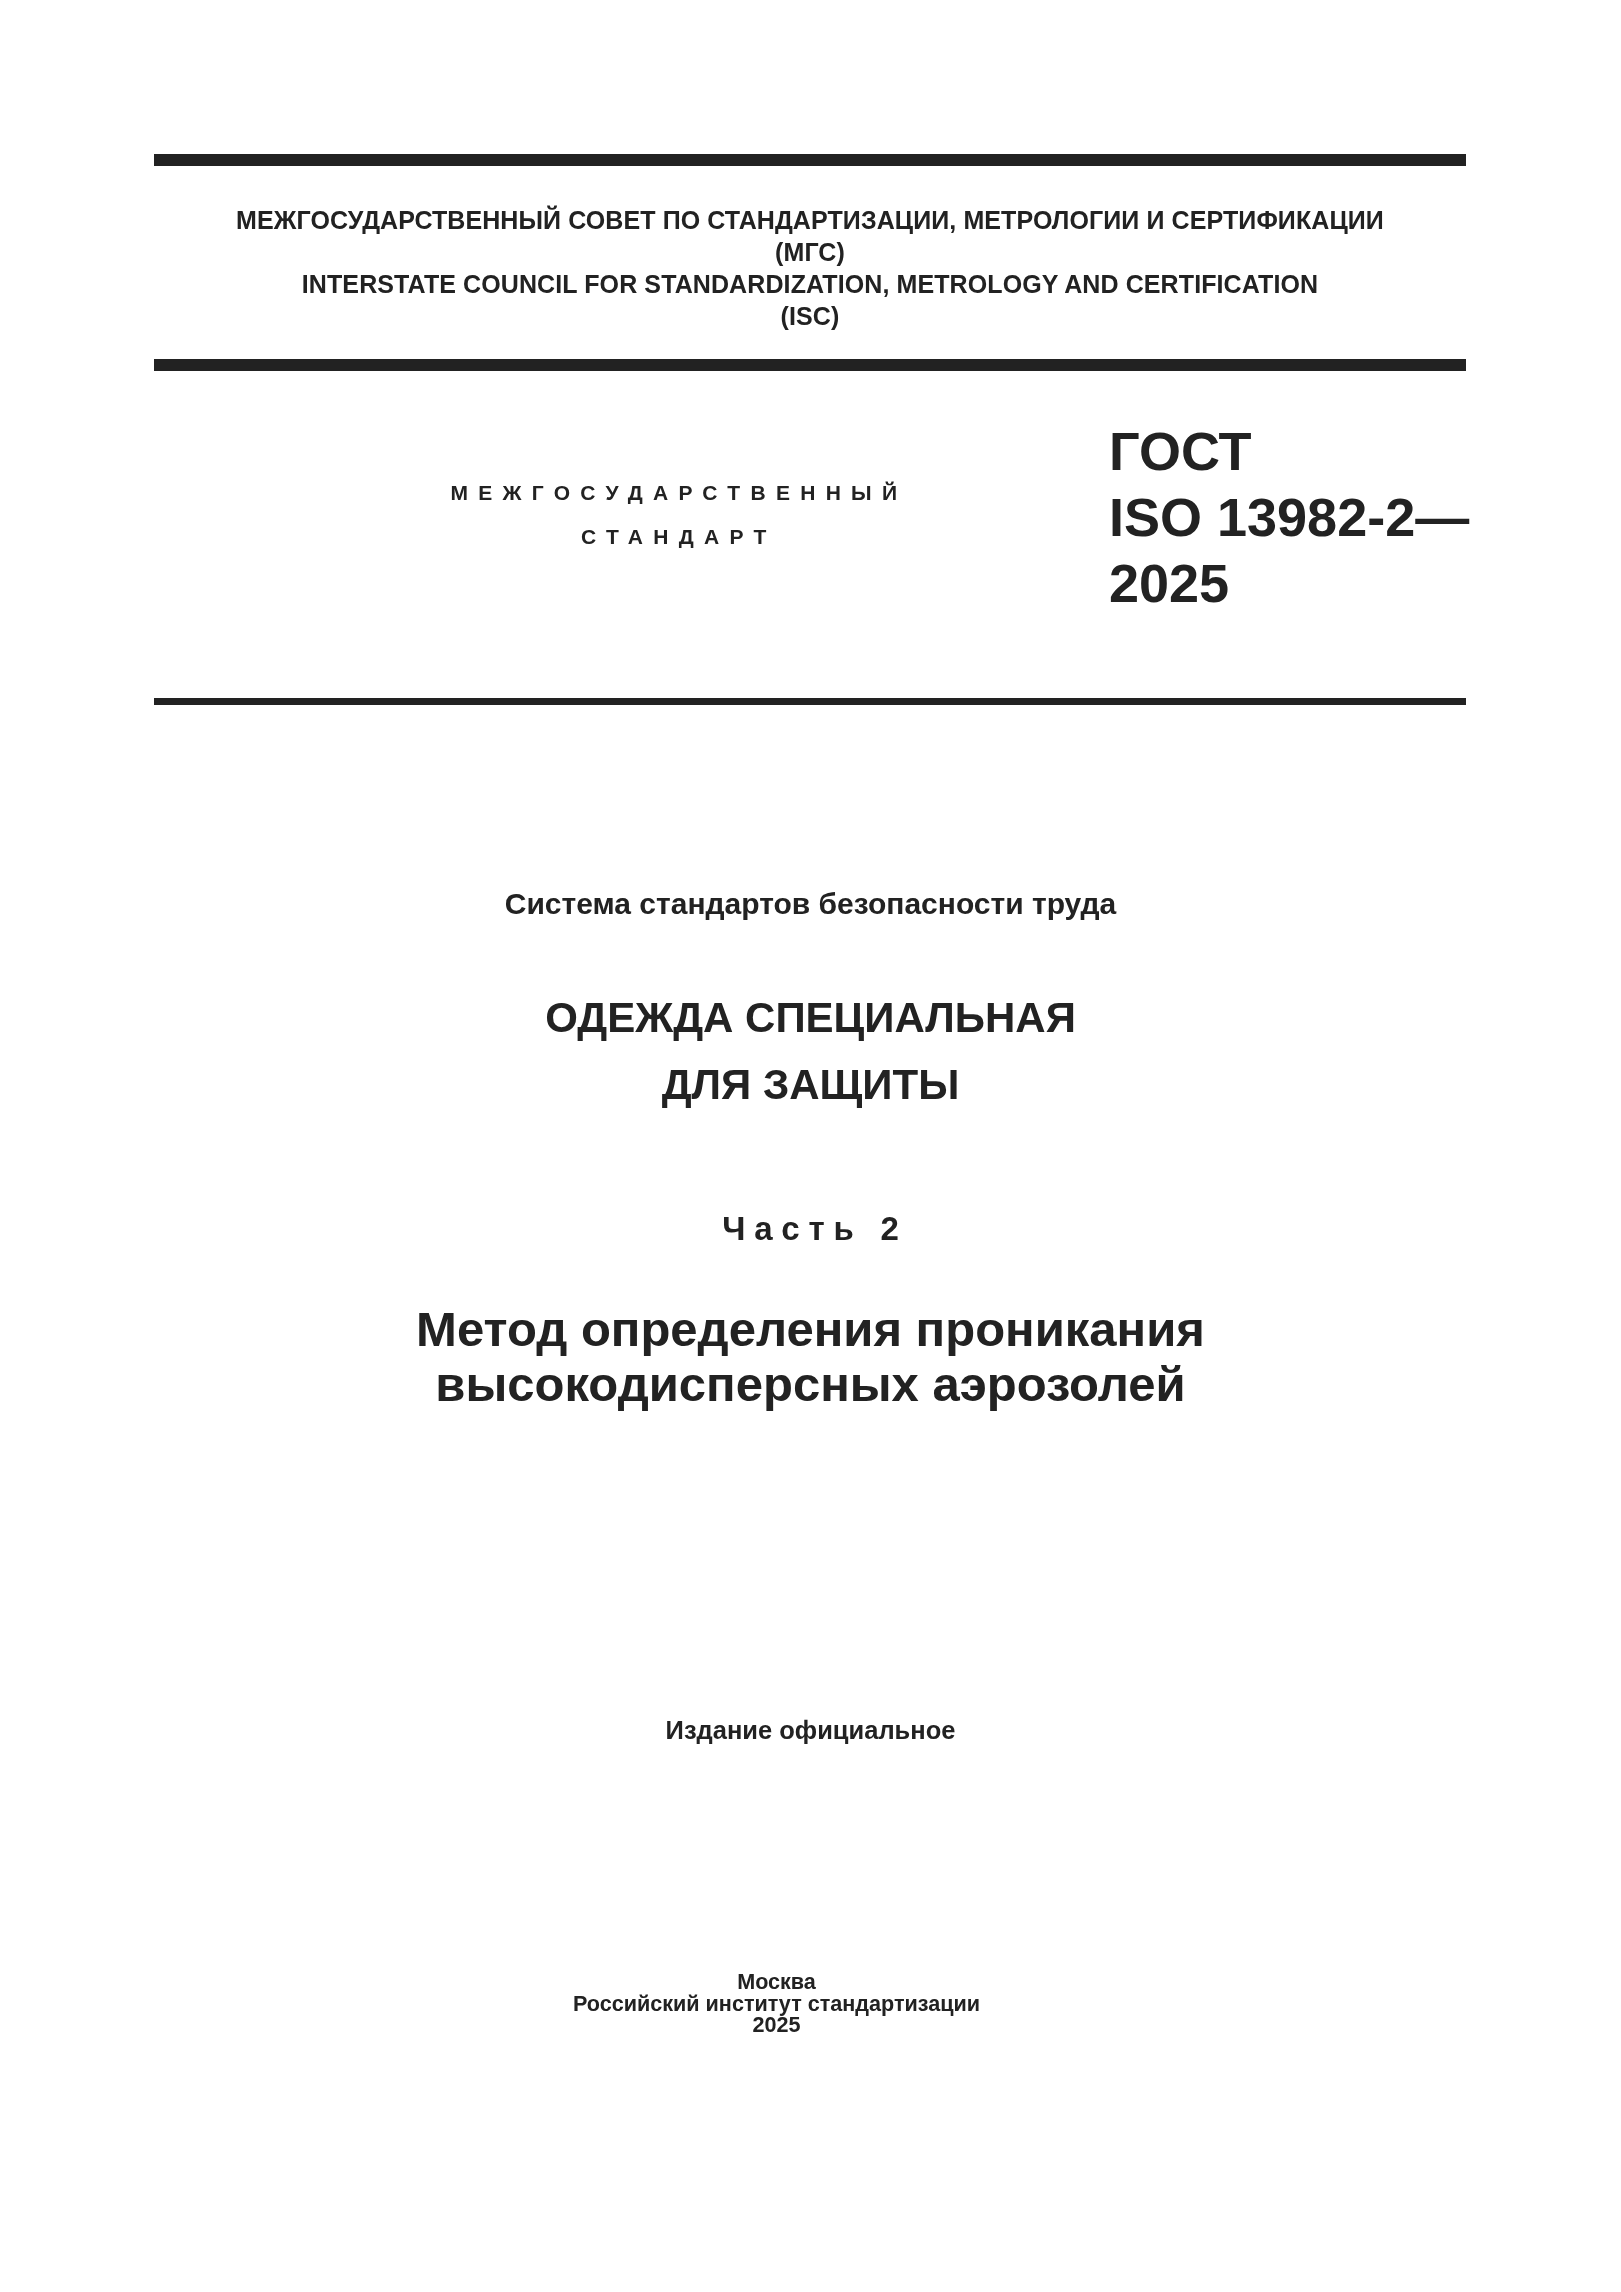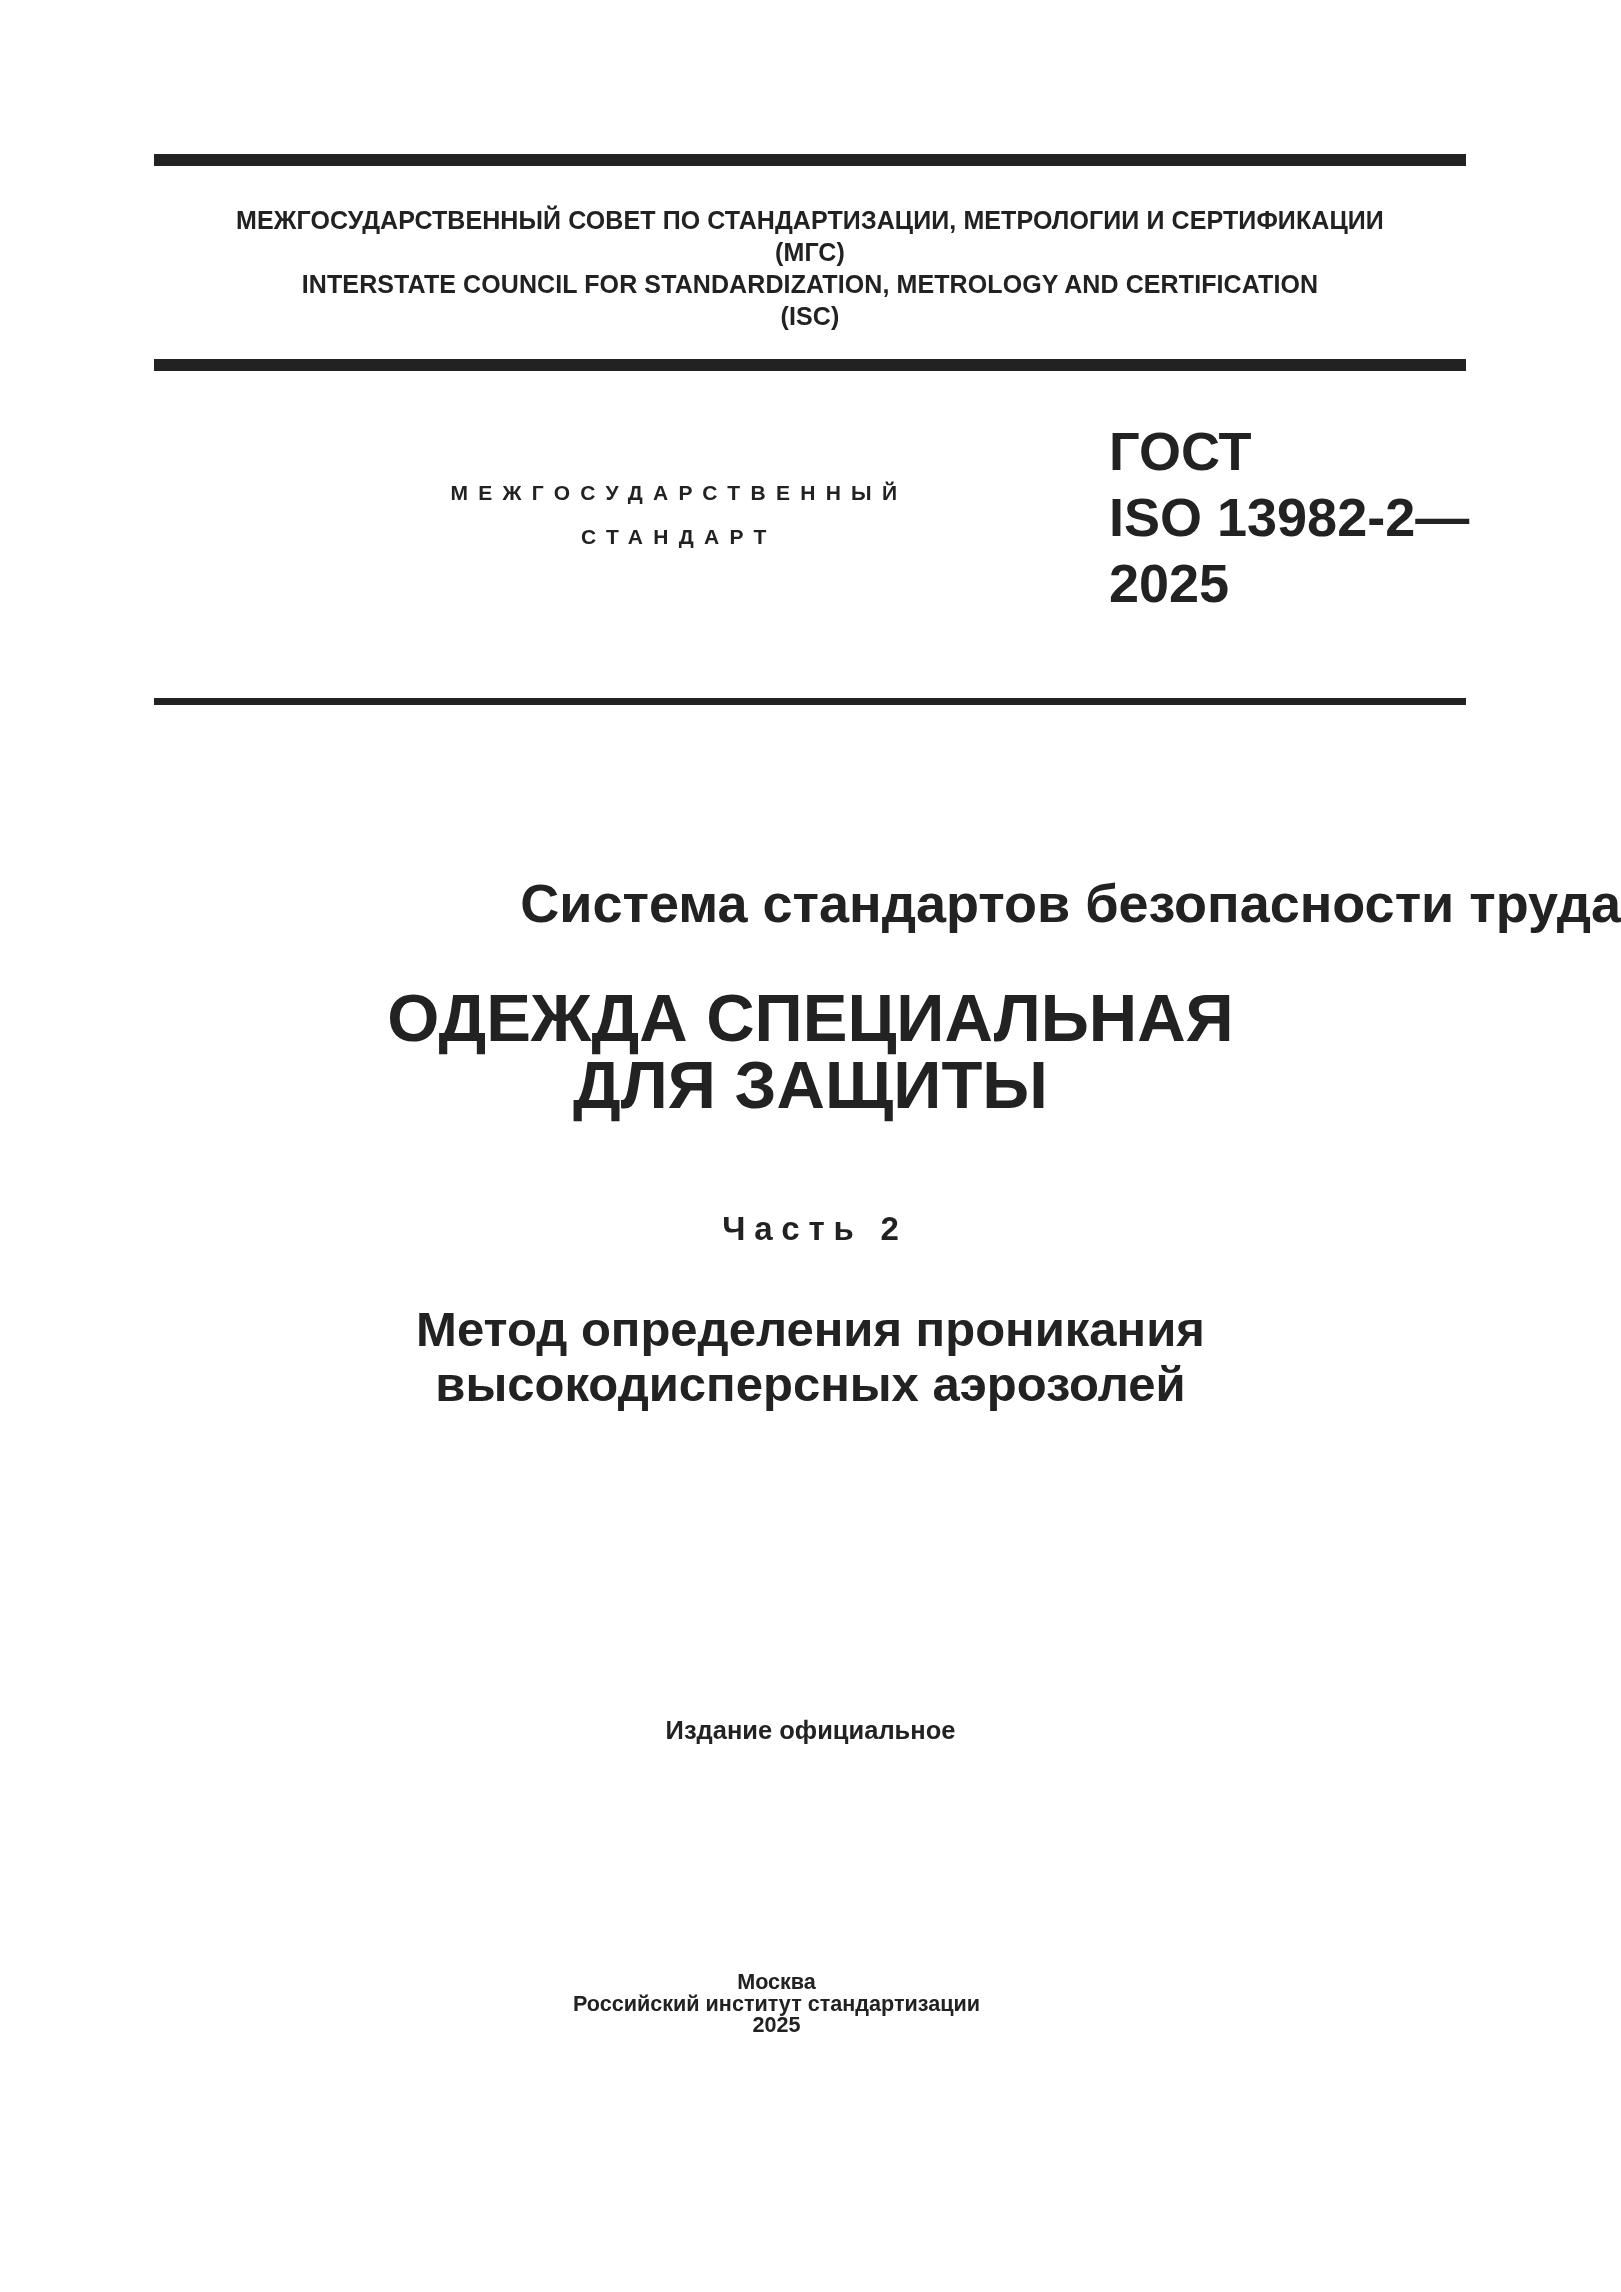--- a/index.html
+++ b/index.html
@@ -66,31 +66,31 @@
     top: 418px;
     text-align: left;
     font-size: 54px;
     line-height: 66px;
   }
 
   .series {
     left: 0;
     width: 1621px;
     top: 879px;
-    text-align: right;
-    font-size: 54px;
+    text-align: center;
+    font-size: 30px;
     line-height: 49px;
   }
 
   .main-title {
     left: 0;
     width: 1621px;
     top: 984px;
     text-align: center;
-    font-size: 67px;
+    font-size: 42px;
     line-height: 67px;
   }
 
   .part {
     left: 0;
     width: 1621px;
     top: 1209px;
     text-align: center;
     font-size: 33px;
     line-height: 39px;

